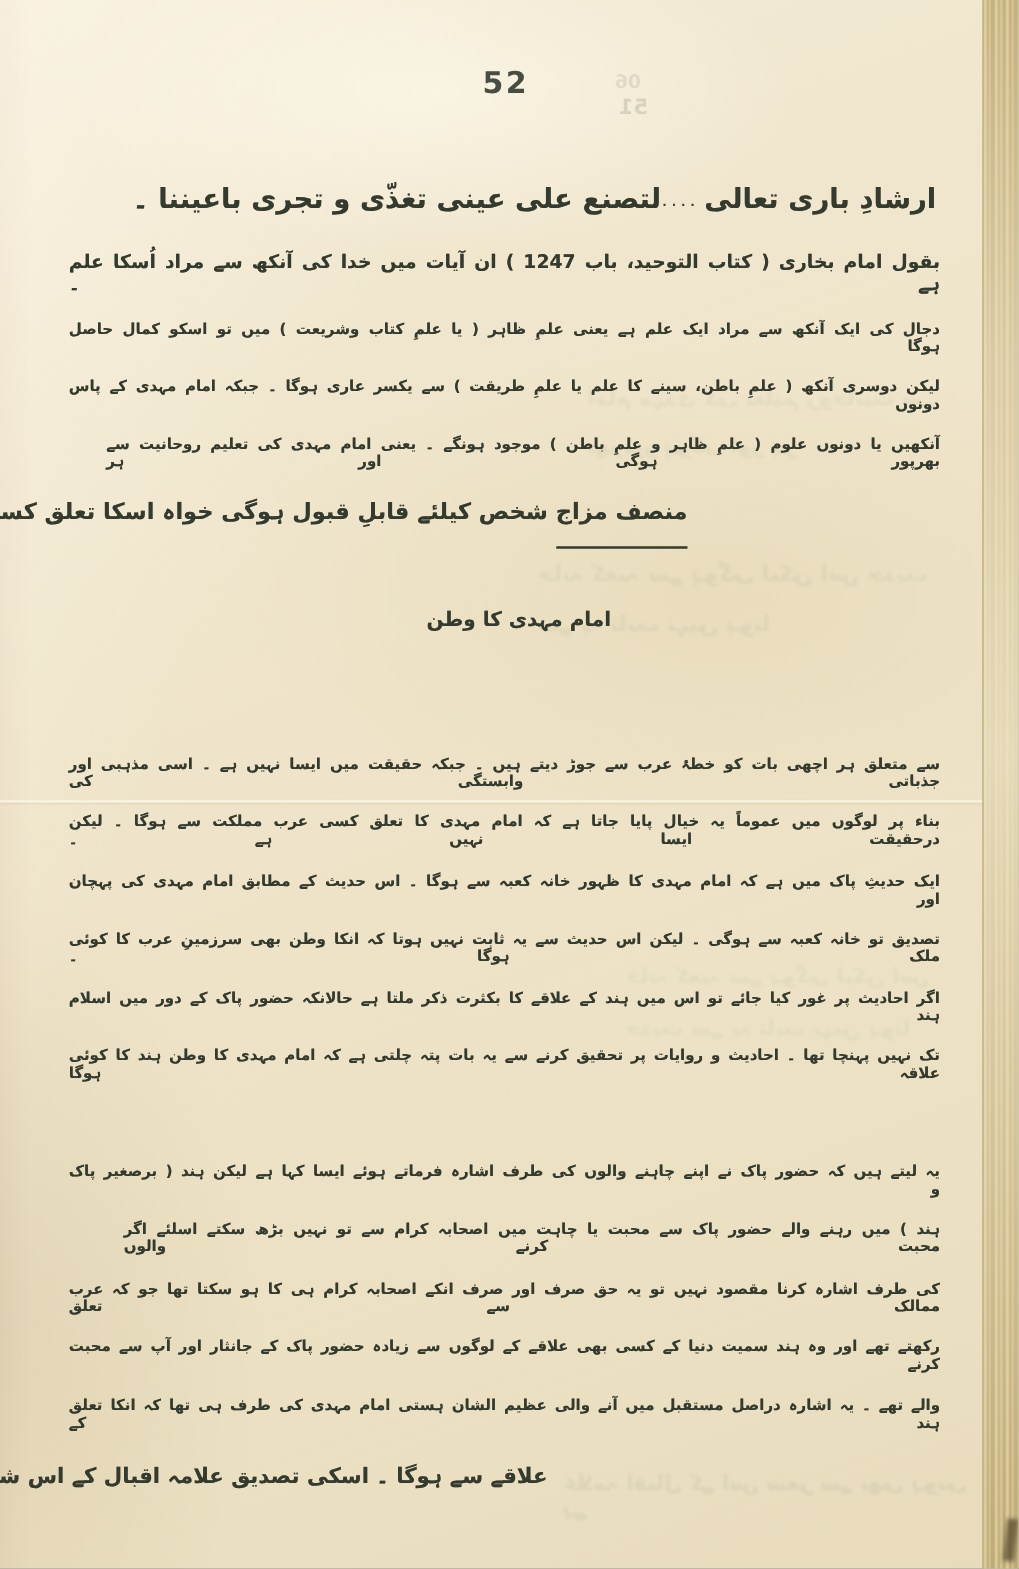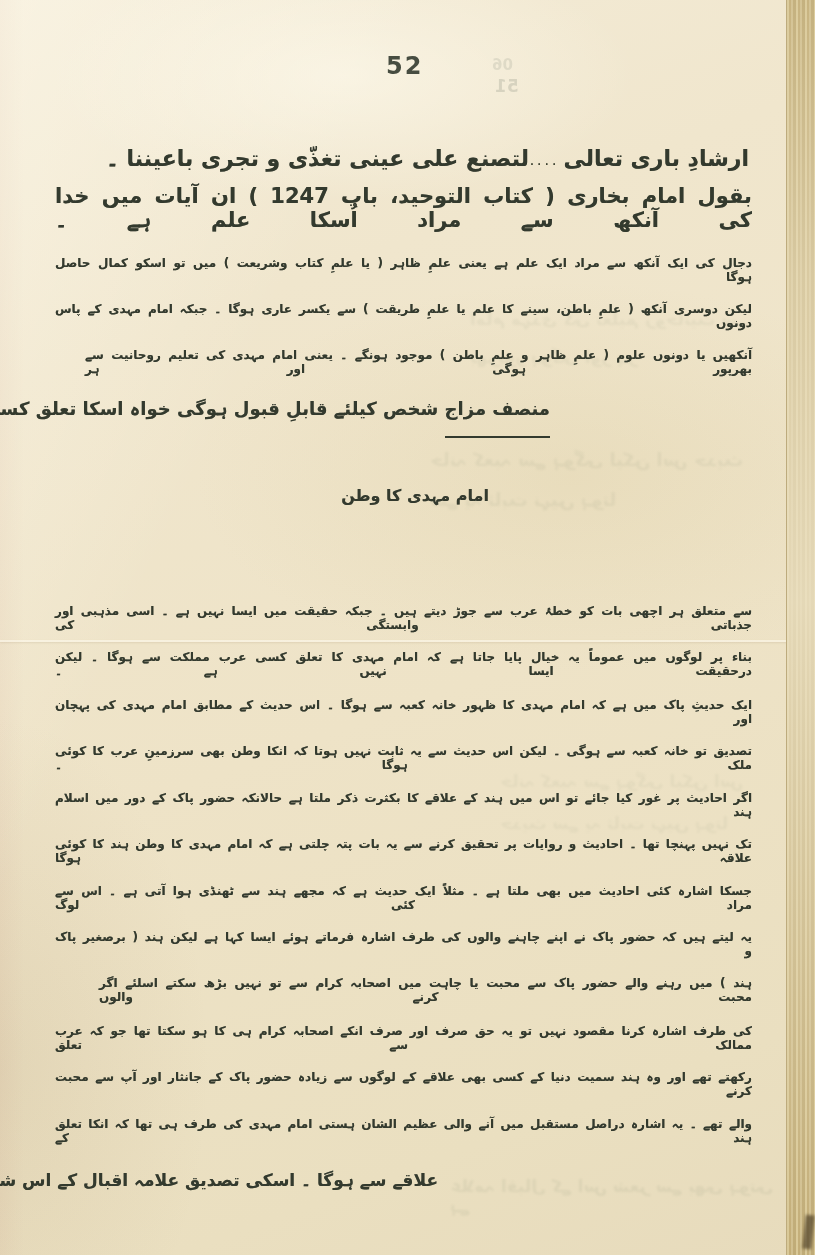--- a/index.html
+++ b/index.html
@@ -41,21 +41,21 @@
   .pageno{position:absolute;left:386px;top:52px;font-size:24px;font-weight:700;
       color:#474d41;letter-spacing:2px;}
   .tl{position:absolute;direction:rtl;color:var(--ink);font-weight:700;
       text-shadow:0 0 .5px rgba(45,50,40,.55);}
   .just{left:55px;right:63px;text-align:justify;text-align-last:justify;-moz-text-align-last:justify;
       font-size:12px;word-spacing:2px;height:42px;overflow:visible;}
   .quote-line{left:106px;right:66px;top:146px;display:flex;flex-direction:row;
       align-items:flex-end;font-size:22px;}
   .quote-line .dots{flex:1;overflow:hidden;white-space:nowrap;font-size:14px;
       letter-spacing:3px;color:#3c422f;padding:0 4px 3px 4px;font-weight:400;}
-  .attr{top:184px;font-size:21px;}
+  .attr{top:200px;font-size:15px;}
   .short{white-space:nowrap;text-align:right;}
   .heading{left:322px;top:486px;width:186px;text-align:center;font-size:16px;
       white-space:nowrap;}
   .marker-gap{display:inline-block;width:46px;}
   .u{border-bottom:2px solid var(--ink);padding-bottom:17px;}
 </style>
 </head>
 <body>
 
 <div class="stage">
@@ -89,21 +89,20 @@
   </div>
 
   <div class="tl heading">امام مہدی کا وطن</div>
 
   <div class="tl just" style="top:604px;">سے متعلق ہر اچھی بات کو خطۂ عرب سے جوڑ دیتے ہیں ۔ جبکہ حقیقت میں ایسا نہیں ہے ۔ اسی مذہبی اور جذباتی وابستگی کی</div>
   <div class="tl just" style="top:650px;">بناء پر لوگوں میں عموماً یہ خیال پایا جاتا ہے کہ امام مہدی کا تعلق کسی عرب مملکت سے ہوگا ۔ لیکن درحقیقت ایسا نہیں ہے ۔</div>
   <div class="tl just" style="top:698px;">ایک حدیثِ پاک میں ہے کہ امام مہدی کا ظہور خانہ کعبہ سے ہوگا ۔ اس حدیث کے مطابق امام مہدی کی پہچان اور</div>
   <div class="tl just" style="top:744px;">تصدیق تو خانہ کعبہ سے ہوگی ۔ لیکن اس حدیث سے یہ ثابت نہیں ہوتا کہ انکا وطن بھی سرزمینِ عرب کا کوئی ملک ہوگا ۔</div>
   <div class="tl just" style="top:791px;">اگر احادیث پر غور کیا جائے تو اس میں ہند کے علاقے کا بکثرت ذکر ملتا ہے حالانکہ حضور پاک کے دور میں اسلام ہند</div>
   <div class="tl just" style="top:837px;">تک نہیں پہنچا تھا ۔ احادیث و روایات پر تحقیق کرنے سے یہ بات پتہ چلتی ہے کہ امام مہدی کا وطن ہند کا کوئی علاقہ ہوگا</div>
-  <div class="tl just" style="top:884px;">جسکا اشارہ کئی احادیث میں بھی ملتا ہے ۔ مثلاً ایک حدیث ہے کہ مجھے ہند سے ٹھنڈی ہوا آتی ہے ۔ اس سے مراد کئی لوگ</div>
   <div class="tl just" style="top:930px;">یہ لیتے ہیں کہ حضور پاک نے اپنے چاہنے والوں کی طرف اشارہ فرماتے ہوئے ایسا کہا ہے لیکن ہند ( برصغیر پاک و</div>
   <div class="tl just" style="top:976px;margin-left:44px;">ہند ) میں رہنے والے حضور پاک سے محبت یا چاہت میں اصحابہ کرام سے تو نہیں بڑھ سکتے اسلئے اگر محبت کرنے والوں</div>
   <div class="tl just" style="top:1024px;">کی طرف اشارہ کرنا مقصود نہیں تو یہ حق صرف اور صرف انکے اصحابہ کرام ہی کا ہو سکتا تھا جو کہ عرب ممالک سے تعلق</div>
   <div class="tl just" style="top:1070px;">رکھتے تھے اور وہ ہند سمیت دنیا کے کسی بھی علاقے کے لوگوں سے زیادہ حضور پاک کے جانثار اور آپ سے محبت کرنے</div>
   <div class="tl just" style="top:1117px;">والے تھے ۔ یہ اشارہ دراصل مستقبل میں آنے والی عظیم الشان ہستی امام مہدی کی طرف ہی تھا کہ انکا تعلق ہند کے</div>
   <div class="tl short" style="left:100px;top:1170px;width:338px;font-size:17px;letter-spacing:-.3px;">علاقے سے ہوگا ۔ اسکی تصدیق علامہ اقبال کے اس شعر سے بھی ہوتی ہے کہ</div>
 
   <div class="edge-strip">
     <div class="wash"></div>
   </div>

